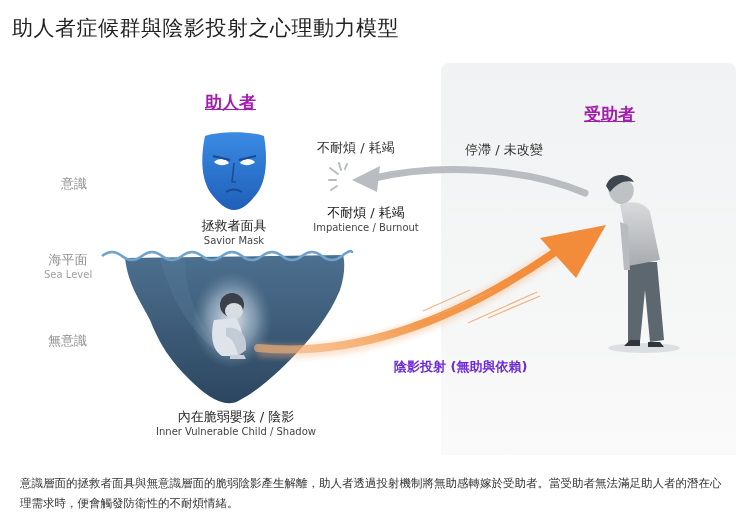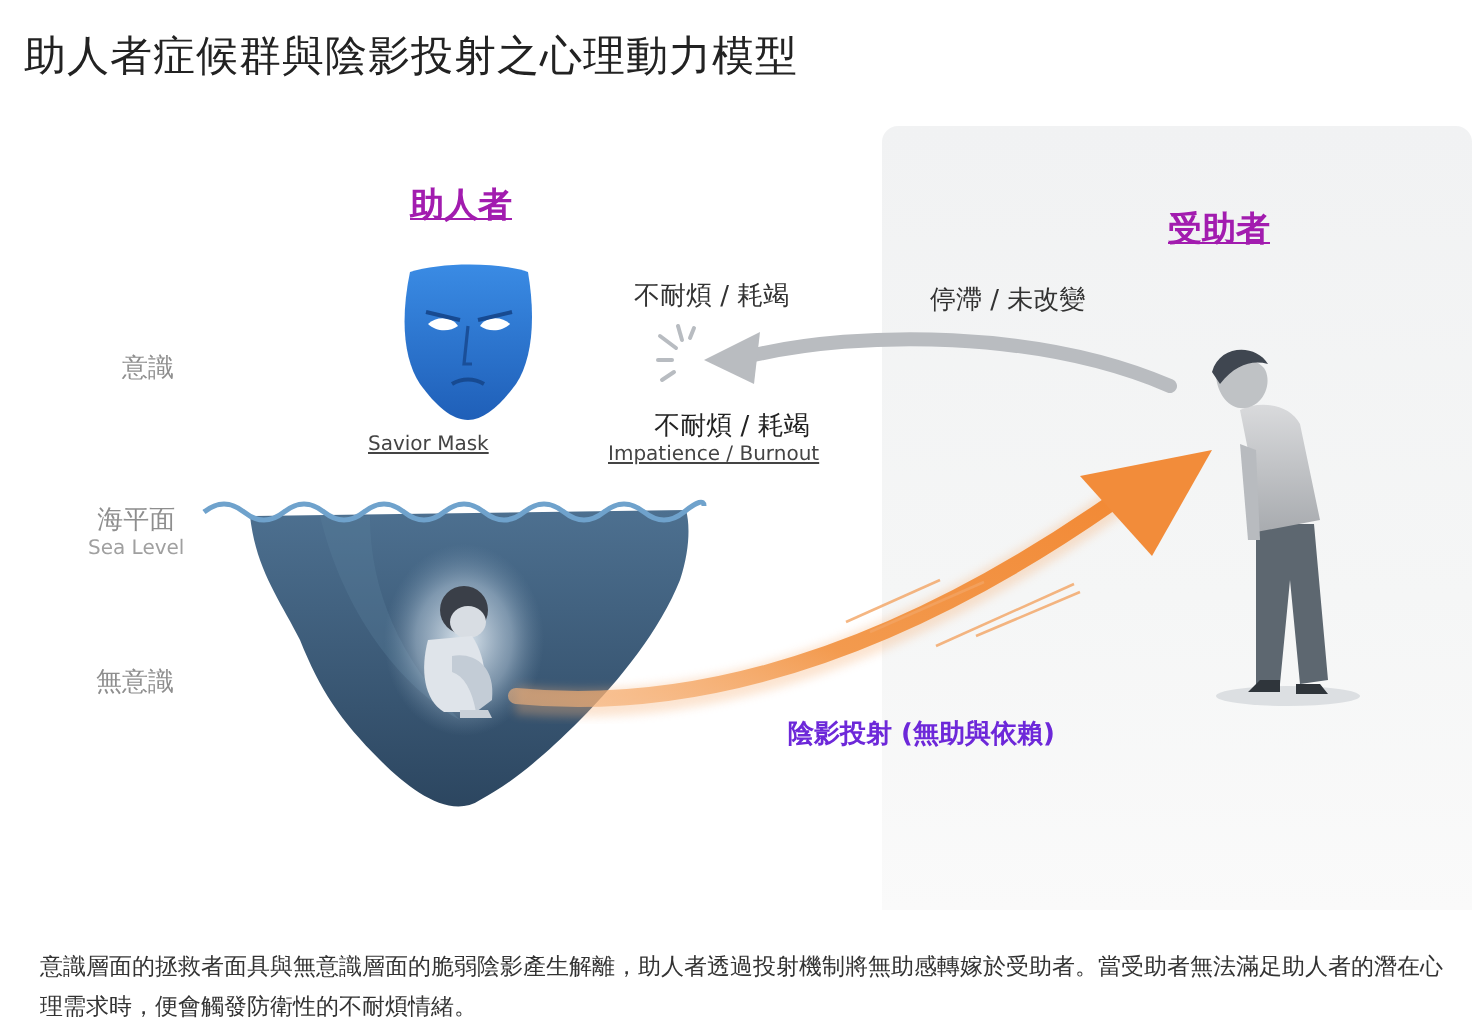--- a/index.html
+++ b/index.html
@@ -16,21 +16,21 @@
   }
   .right-panel {
     left: 441px; top: 63px; width: 295px; height: 392px;
     background: linear-gradient(180deg, #f1f2f3 0%, #f5f6f6 60%, #fafafa 100%);
     border-radius: 8px 8px 0 0;
   }
   .col-head { font-size: 17px; font-weight: bold; color: #a21caf; white-space: nowrap; text-decoration: underline; }
   .level-label { font-size: 13px; color: #8e8e8e; text-align: center; white-space: nowrap; }
   .level-sub { font-size: 10px; color: #a0a0a0; display: block; text-align: left; }
   .caption-zh { font-size: 13px; color: #222; text-align: center; white-space: nowrap; }
-  .caption-en { font-size: 10px; color: #444; white-space: nowrap; text-decoration: underline; }
+  .caption-en { font-size: 10px; color: #444; text-align: center; white-space: nowrap; }
   .small-zh { font-size: 13px; color: #333; white-space: nowrap; }
   .proj-label { font-size: 13px; color: #6d28d9; font-weight: bold; white-space: nowrap; }
   .footer {
     left: 20px; top: 473px; width: 705px; font-size: 11.5px; line-height: 20px; color: #333;
   }
   svg { position: absolute; left: 0; top: 0; }
 </style>
 </head>
 <body>
 
@@ -134,29 +134,32 @@
 <div class="abs col-head" style="left:584px; top:91px;margin-top:12px;">受助者</div>
 
 <div class="abs level-label" style="left:61px; top:175px;">意識</div>
 <div class="abs level-label" style="left:44px; top:251px;">
   <span>海平面</span>
   <span class="level-sub">Sea Level</span>
 </div>
 <div class="abs level-label" style="left:48px; top:332px;">無意識</div>
 
 <div class="abs" style="left:184px; top:217px; width:100px;">
+  <div class="caption-zh">拯救者面具</div>
   <div class="caption-en">Savior Mask</div>
 </div>
 
 <div class="abs small-zh" style="left:317px; top:139px;">不耐煩 / 耗竭</div>
 <div class="abs" style="left:304px; top:204px; width:124px;">
   <div class="caption-zh">不耐煩 / 耗竭</div>
   <div class="caption-en">Impatience / Burnout</div>
 </div>
 
 <div class="abs small-zh" style="left:465px; top:141px;">停滯 / 未改變</div>
 
 <div class="abs" style="left:148px; top:408px; width:176px;">
+  <div class="caption-zh">內在脆弱嬰孩 / 陰影</div>
+  <div class="caption-en">Inner Vulnerable Child / Shadow</div>
 </div>
 
 <div class="abs proj-label" style="left:394px; top:358px;">陰影投射 (無助與依賴)</div>
 
 <div class="abs footer">意識層面的拯救者面具與無意識層面的脆弱陰影產生解離，助人者透過投射機制將無助感轉嫁於受助者。當受助者無法滿足助人者的潛在心理需求時，便會觸發防衛性的不耐煩情緒。</div>
 
 </body></html>

